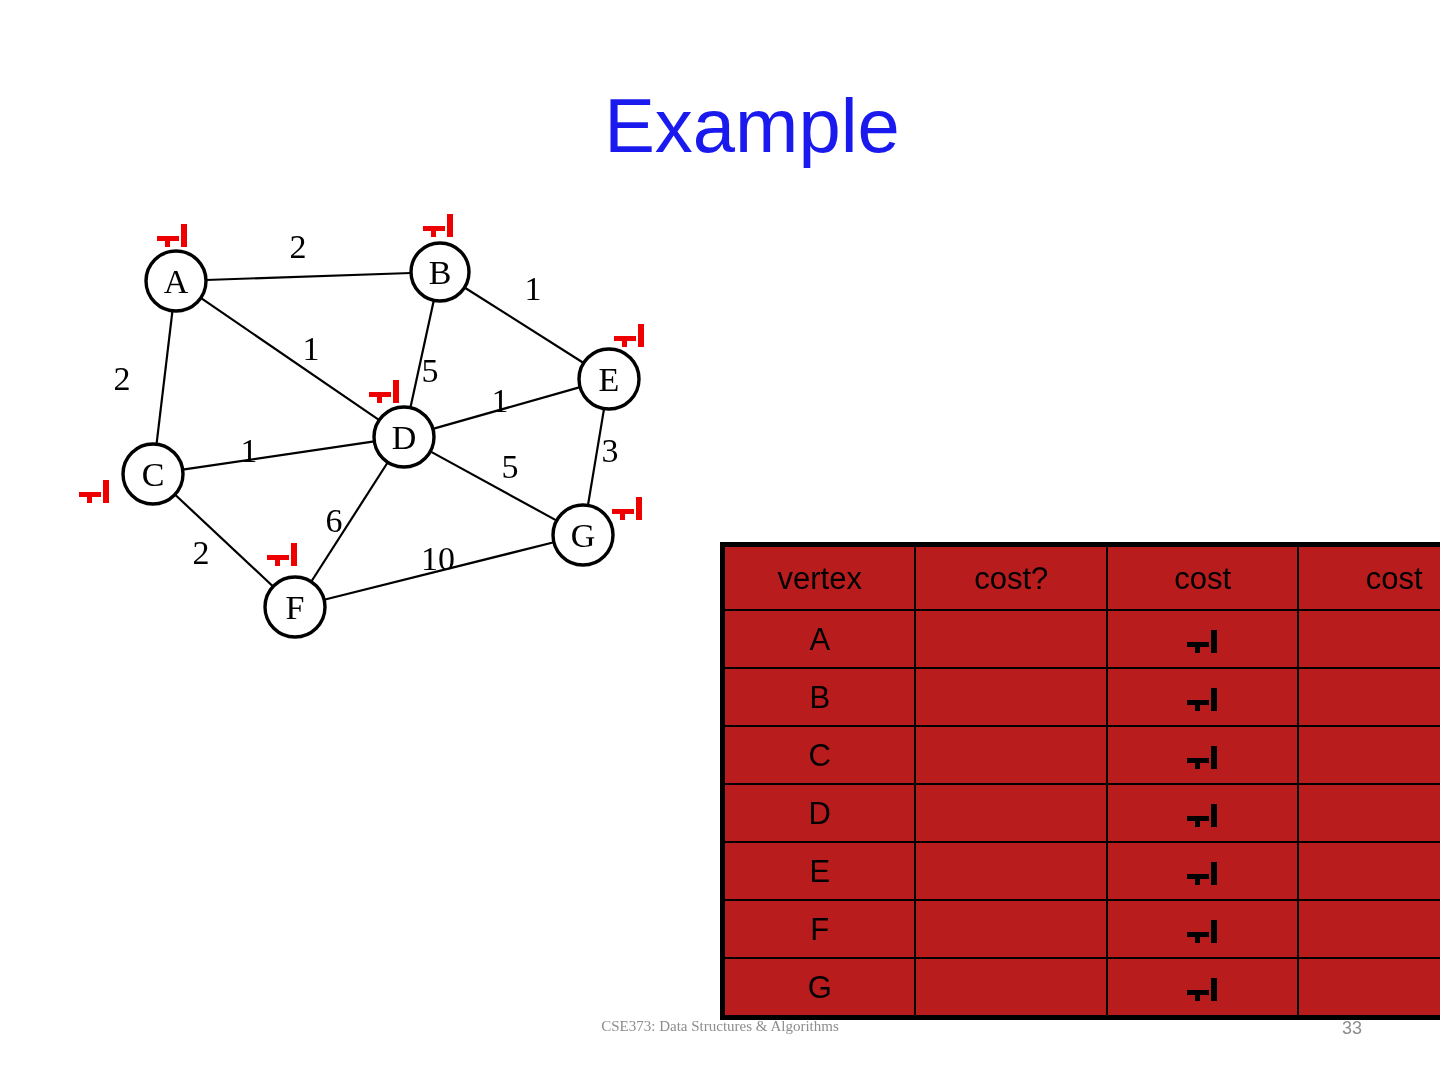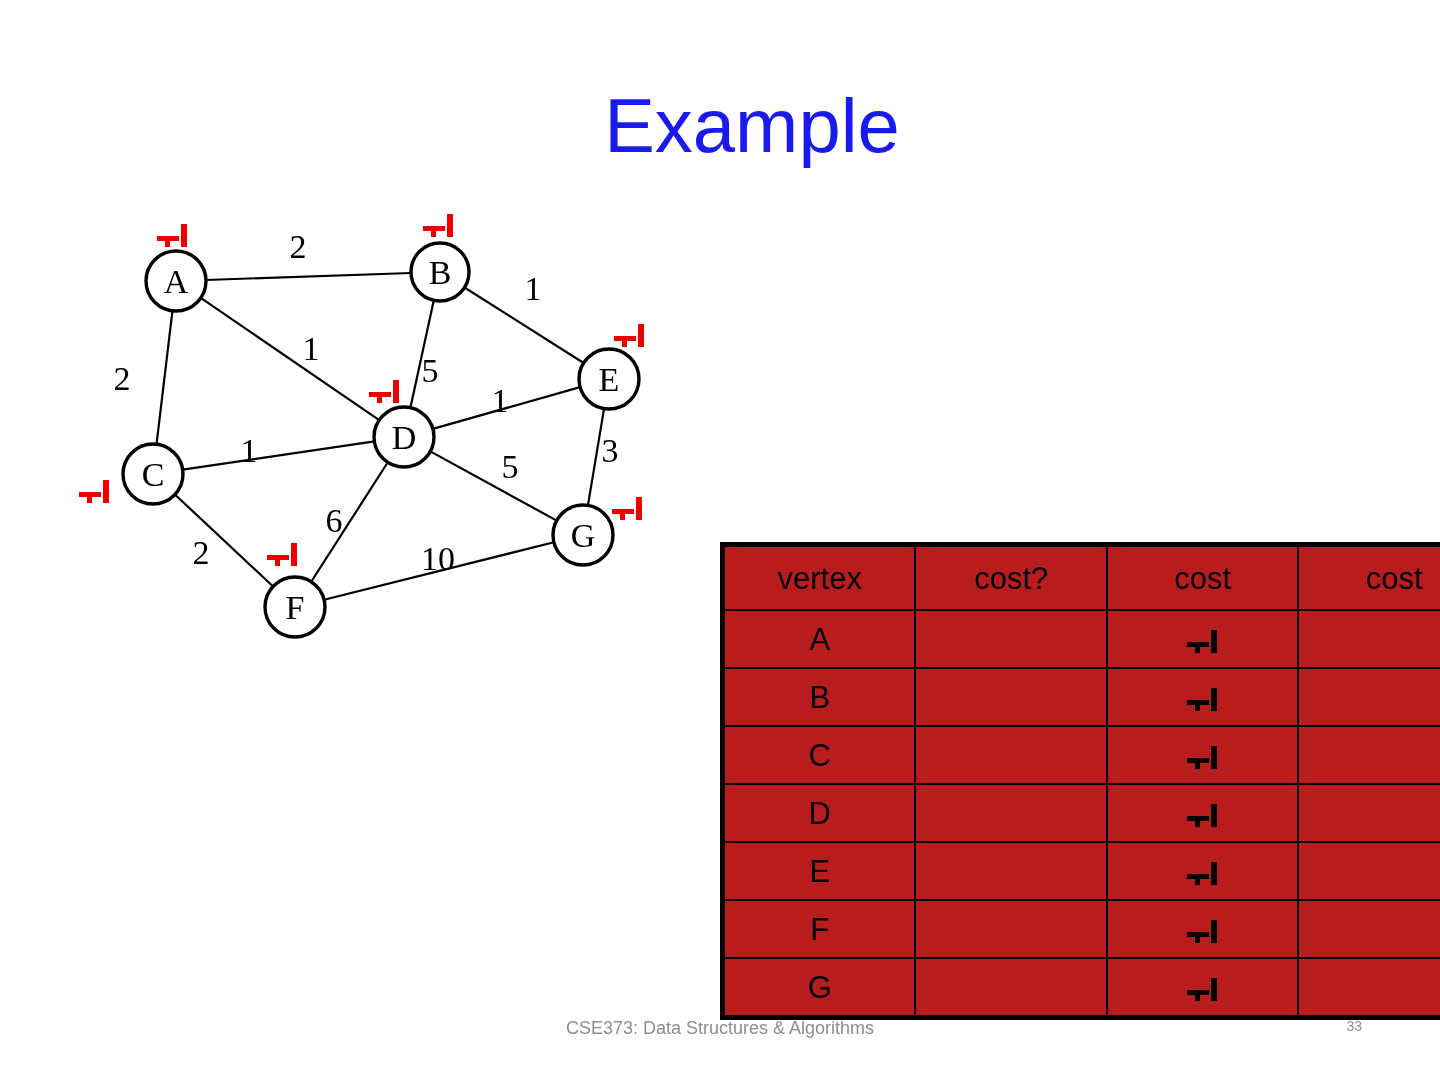--- a/index.html
+++ b/index.html
@@ -135,30 +135,30 @@
   }
 
   
   #footer-text {
     position: absolute;
     left: 0;
     top: 1018px;
     width: 1440px;
     text-align: center;
     color: #8d8d8d;
-    font-family: Liberation Sans, sans-serif;
-    font-size: 18px;
+    font-family: Liberation Serif, serif;
+    font-size: 15px;
   }
   #page-number {
     position: absolute;
     right: 78px;
     top: 1018px;
     color: #8d8d8d;
     font-family: "Liberation Sans", sans-serif;
-    font-size: 14px;
+    font-size: 18px;
   }
 </style>
 </head>
 <body>
 
 <div id="slide-title">Example</div>
 
 <div id="graph-figure">
   <svg id="graph-svg" width="660" height="480" viewBox="0 0 660 480">
     <g id="edges-group">

